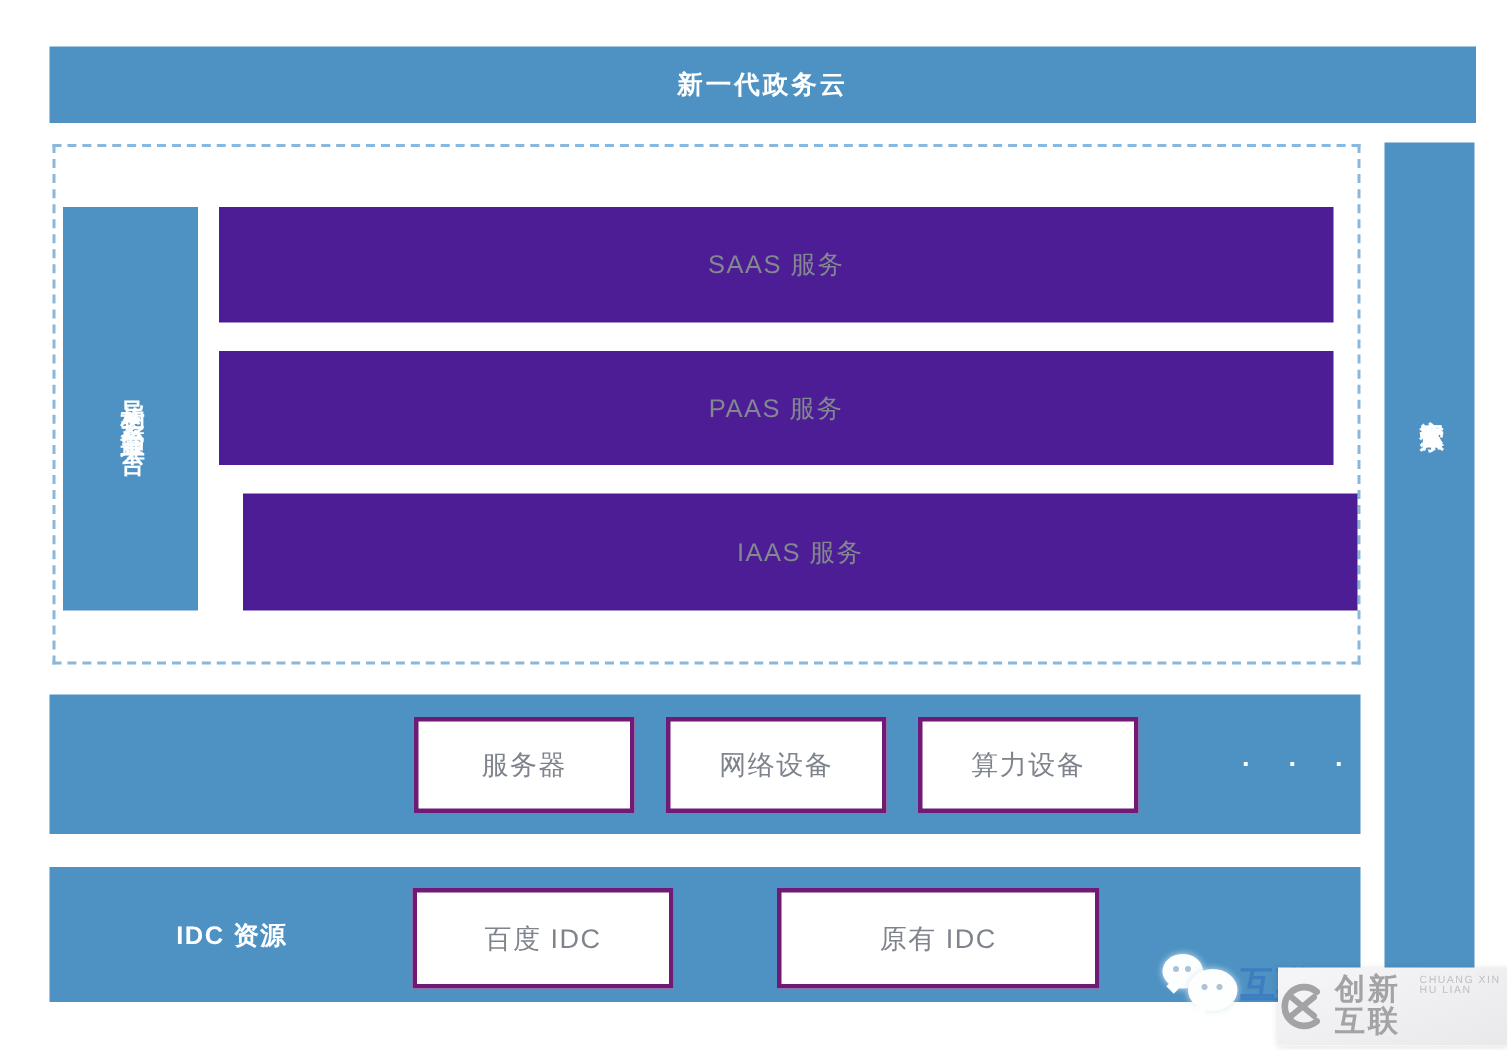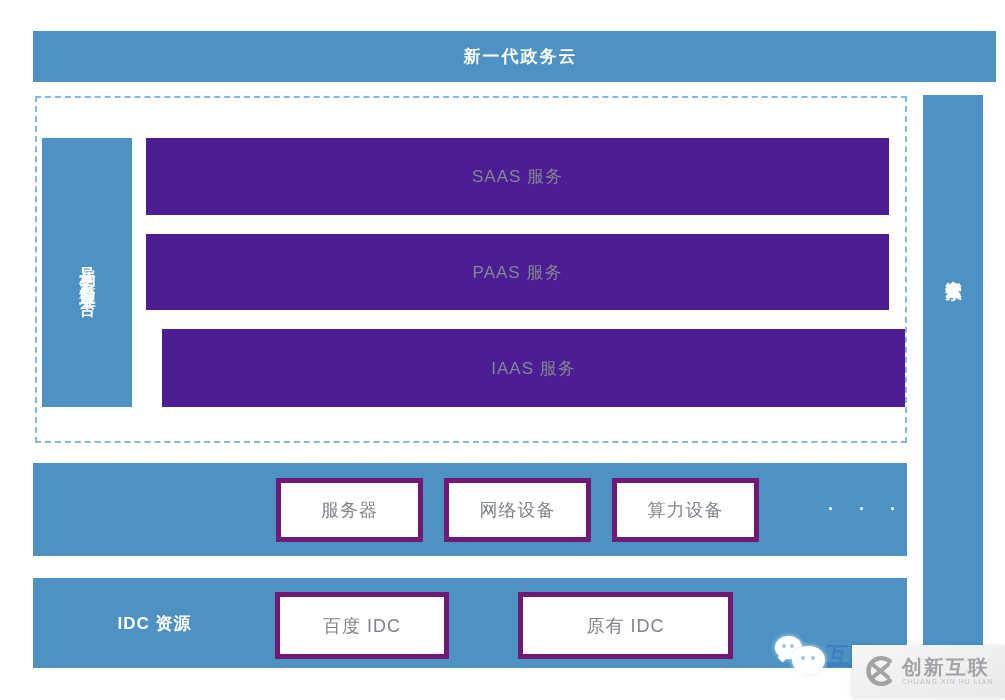--- a/index.html
+++ b/index.html
@@ -5,21 +5,21 @@
   html,body{margin:0;padding:0;background:#ffffff;}
   .stage{
     position:relative;width:1005px;height:700px;background:#ffffff;overflow:hidden;
     font-family:"Liberation Sans","DejaVu Sans",sans-serif;
   }
   .abs{position:absolute;}
   
   .top-banner{
     left:33px;top:31px;width:951px;height:51px;background:#4d92c3;
     display:flex;align-items:center;justify-content:center;
-    color:#ffffff;font-size:17px;font-weight:bold;letter-spacing:2px;padding-left:12px;
+    color:#ffffff;font-size:17px;font-weight:bold;letter-spacing:2px;
   }
   
   .dashed-frame{
     left:35px;top:96px;width:868px;height:343px;
     border:2px dashed #8ab7dc;background:#ffffff;
   }
   
   .mgmt-bar{
     left:42px;top:138px;width:90px;height:269px;background:#4d92c3;
     display:flex;align-items:center;justify-content:center;
@@ -45,21 +45,21 @@
   
   .band{background:#4d92c3;}
   .hw-bar{left:33px;top:463px;width:874px;height:93px;}
   .idc-bar{left:33px;top:578px;width:874px;height:90px;}
   .band-label{
     position:absolute;left:0;top:0;width:243px;height:100%;
     display:flex;align-items:center;justify-content:center;
     color:#ffffff;font-size:17px;font-weight:bold;letter-spacing:1px;
   }
   .white-box{
-    position:absolute;background:#ffffff;border:5px solid #701a75;box-sizing:border-box;
+    position:absolute;background:#ffffff;border:3px solid #701a75;box-sizing:border-box;
     display:flex;align-items:center;justify-content:center;
     color:#7f848c;font-size:18px;letter-spacing:1px;
   }
   .hw-box{top:15px;height:64px;width:147px;}
   .hw-box.b0{left:243px;} .hw-box.b1{left:411px;} .hw-box.b2{left:579px;}
   .hw-dots{
     position:absolute;left:795px;top:0;height:100%;
     display:flex;align-items:center;color:#ffffff;font-size:18px;letter-spacing:10px;font-weight:bold;
   }
   .idc-box{top:14px;height:67px;}
@@ -82,21 +82,21 @@
     text-decoration:underline;white-space:nowrap;
   }
   
   .logo-box{
     left:852px;top:645px;width:153px;height:52px;z-index:6;
     background:linear-gradient(160deg,#f6f6f8 0%,#e9e9ec 100%);
     box-shadow:0 1px 5px rgba(0,0,0,.12);
     display:flex;align-items:center;justify-content:center;gap:6px;
   }
   .logo-mark{width:32px;height:32px;flex:0 0 auto;}
-  .logo-texts{display:flex;flex-direction:column;line-height:1.05;}
+  .logo-texts{display:flex;flex-direction:row;line-height:1.05;}
   .logo-name{font-size:20px;font-weight:bold;color:#a3a3a6;letter-spacing:2px;}
   .logo-sub{font-size:7px;color:#bfbfc2;letter-spacing:1px;}
 </style>
 </head>
 <body>
 
 <div class="stage">
 
   <div class="abs top-banner">
     <span>新一代政务云</span>

